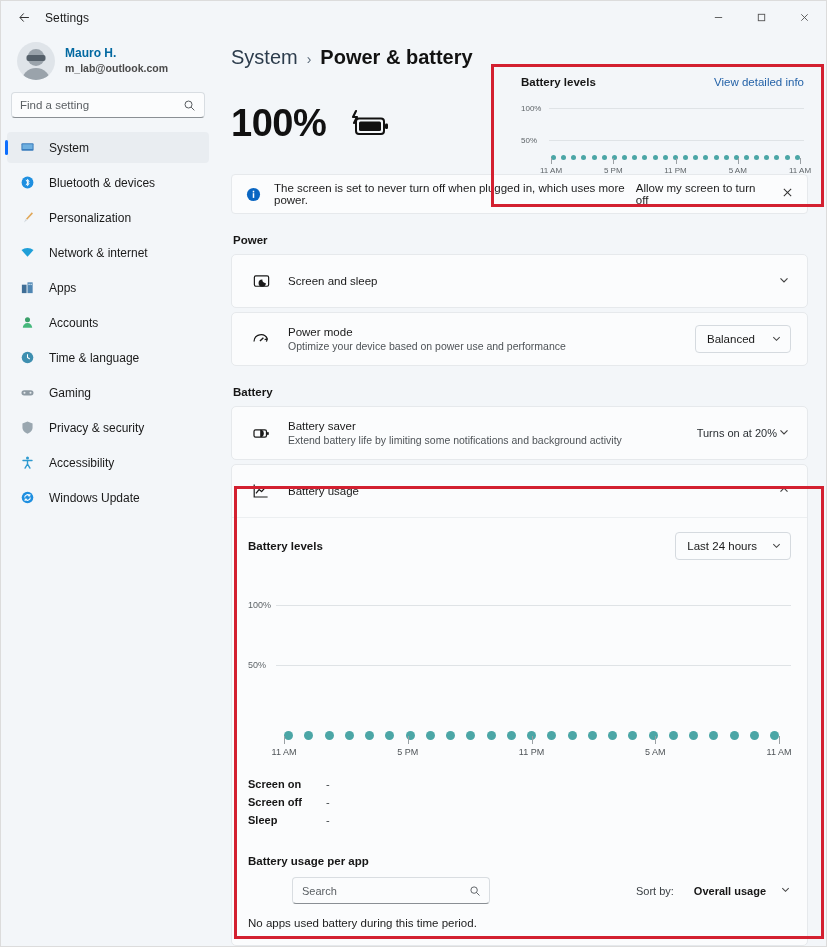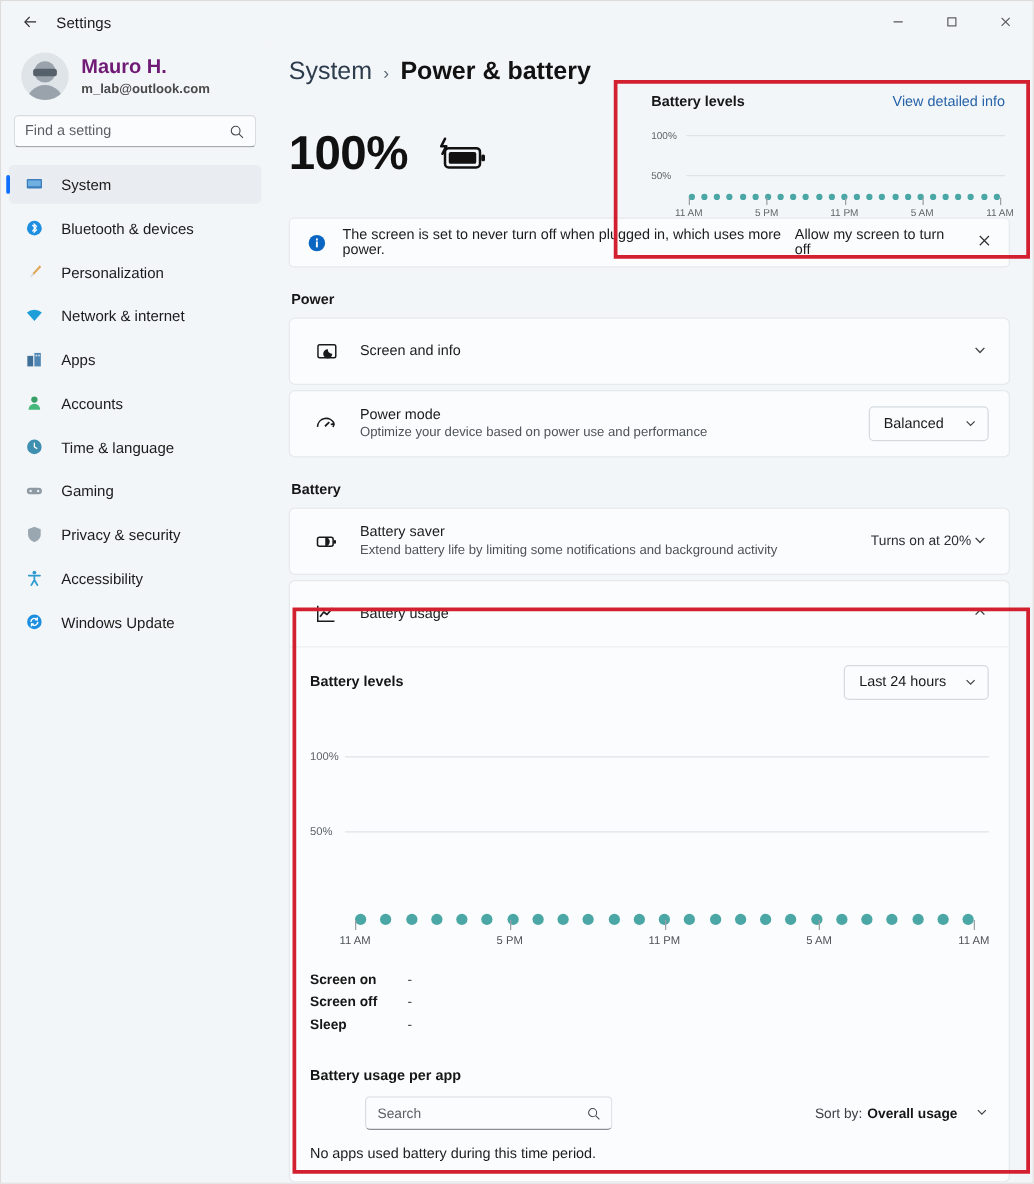--- a/index.html
+++ b/index.html
@@ -68,21 +68,21 @@
   .avatar .glasses {
     position: absolute; left: 50%; top: 13px; transform: translateX(-50%);
     width: 19px; height: 6px; background: #55606a; border-radius: 2px;
   }
   .avatar .body-sh {
     position: absolute; left: 50%; bottom: -5px; transform: translateX(-50%);
     width: 30px; height: 17px; border-radius: 15px 15px 0 0;
     background: #9aa3ab;
   }
   .acct-text { margin-left: 10px; line-height: 1.25; overflow: hidden; }
-  .acct-name { font-size: 16px; font-weight: bold; color: #701a75; }
+  .acct-name { font-size: 12px; font-weight: bold; color: #0369a1; }
   .acct-mail { font-size: 10.5px; color: #4a4a4a; margin-top: 1px; font-weight: bold; }
 
   .search-wrap { padding: 2px 4px 12px 4px; }
   .search-box {
     position: relative; height: 26px;
     background: #fbfcfd; border: 1px solid #d8dde2;
     border-bottom: 1px solid #8a8f94;
     border-radius: 4px;
     display: flex; align-items: center;
   }
@@ -225,21 +225,21 @@
     border-bottom: 1px solid #8a8f94; border-radius: 4px;
     display: flex; align-items: center;
   }
   .app-search input {
     flex: 1; border: 0; outline: 0; background: transparent;
     font-family: inherit; font-size: 11px; color: #1a1a1a; padding: 0 9px;
   }
   .app-search input::placeholder { color: #5a5f63; }
   .sortby { margin-left: auto; display: flex; align-items: center; }
   .sort-lbl { font-size: 11px; color: #3a3f43; }
-  .sort-val { font-size: 11px; font-weight: bold; color: #161616; margin-left: 4px; }
+  .sort-val { font-size: 11px; font-weight: bold; color: #161616; margin-left: 20px; }
   .empty-msg { font-size: 11.5px; color: #1c1c1c; margin-top: 13px; }
 
   
   .redbox {
     position: absolute; border: 3px solid #d32030;
     pointer-events: none; z-index: 50;
   }
   #redbox-top { left: 490px; top: 63px; width: 333px; height: 143px; }
   #redbox-bottom { left: 233px; top: 485px; width: 590px; height: 453px; }
 </style>
@@ -505,21 +505,21 @@
 
       <div class="card">
         <div class="row">
           <span class="row-ic">
             <svg width="19" height="19" viewBox="0 0 20 20">
               <rect x="2.5" y="4" width="15" height="11" rx="1.5" fill="none" stroke="#1a1a1a" stroke-width="1.25"></rect>
               <path d="M14.5 11.5 a3.2 3.2 0 0 1 -3.6 -3.6 a3.8 3.8 0 1 0 3.6 3.6 z" fill="#1a1a1a"></path>
             </svg>
           </span>
           <div class="row-txt">
-            <div class="row-title">Screen and info</div>
+            <div class="row-title">Screen and sleep</div>
           </div>
           <div class="row-right">
             <span class="chev">
               <svg width="12" height="12" viewBox="0 0 12 12">
                   <path d="M2.5 4.3 L6 8 L9.5 4.3" fill="none" stroke="#444" stroke-width="1.15"></path>
                 </svg>
             </span>
           </div>
         </div>
       </div>

